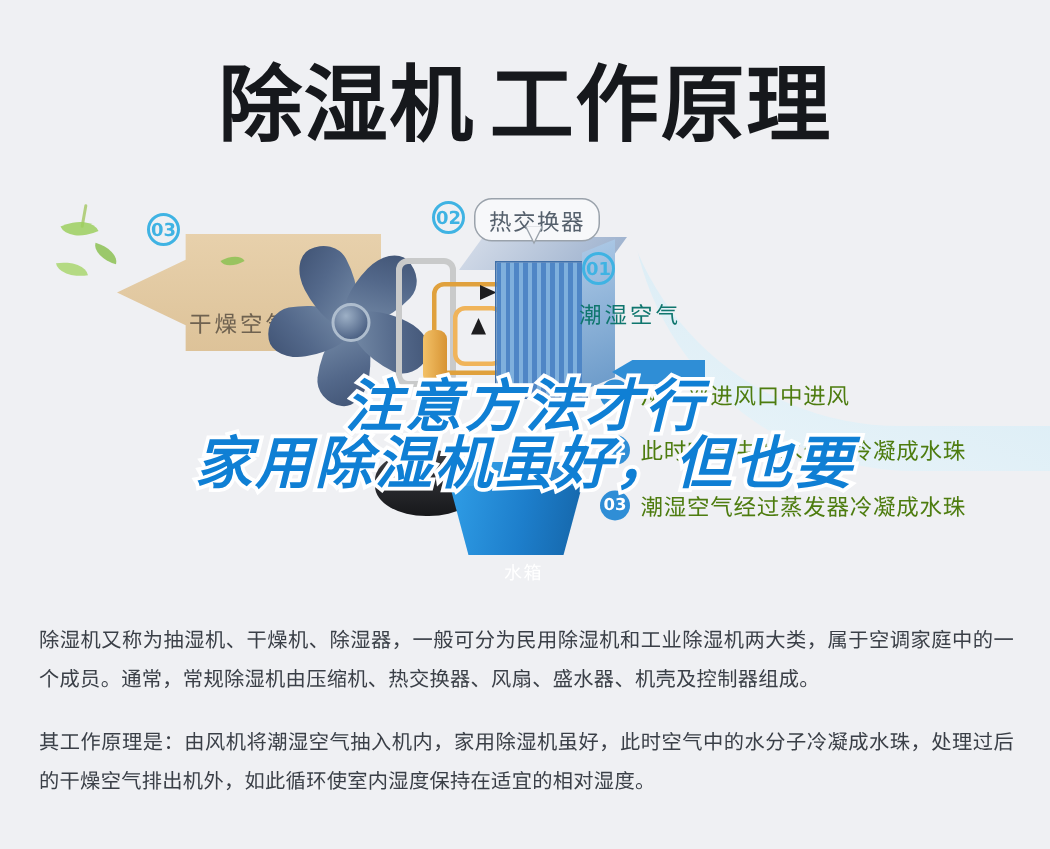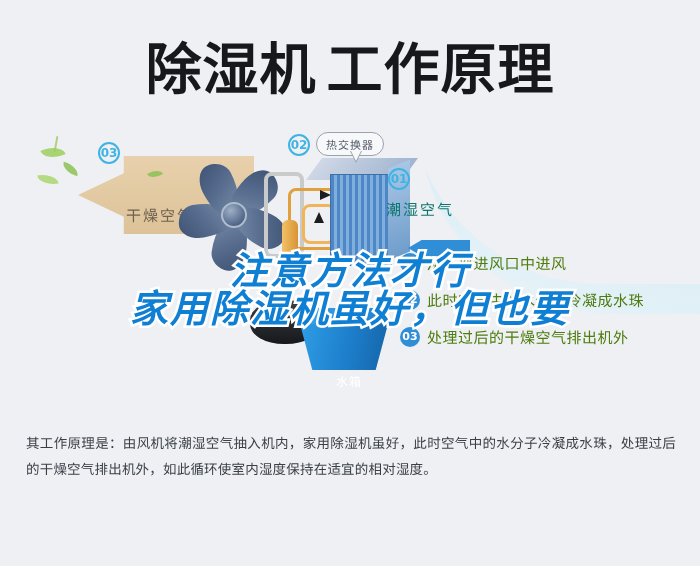--- a/index.html
+++ b/index.html
@@ -157,21 +157,21 @@
     background:transparent;
   }
   .badge.b03{ left:98px; top:24px; }
   .badge.b02{ left:288px; top:16px; }
   .badge.b01{ left:388px; top:50px; }
 
   
   .callout{
     position:absolute; left:316px; top:14px;
     padding:3px 9px; border:1px solid #9aa2ab; border-radius:12px;
-    background:#f7f8fa; font-size:11px; color:#55606c; letter-spacing:1px;
+    background:#f7f8fa; font-size:15px; color:#55606c; letter-spacing:1px;
   }
   .callout-tail{
     position:absolute; left:350px; top:33px; width:0; height:0;
     border-left:6px solid transparent; border-right:6px solid transparent;
     border-top:12px solid #9aa2ab;
   }
   .callout-tail::after{
     content:""; position:absolute; left:-5px; top:-12px; width:0; height:0;
     border-left:5px solid transparent; border-right:5px solid transparent;
     border-top:10px solid #f7f8fa;
@@ -285,27 +285,28 @@
       <div class="step">
         <span class="step-num">01</span>
         <span class="step-txt">从下部进风口中进风</span>
       </div>
       <div class="step">
         <span class="step-num">02</span>
         <span class="step-txt">此时空气中的水分子冷凝成水珠</span>
       </div>
       <div class="step">
         <span class="step-num">03</span>
-        <span class="step-txt">处理过后的干燥空气排出机外</span>
+        <span class="step-txt">潮湿空气经过蒸发器冷凝成水珠</span>
       </div>
     </div>
   </div>
 
   <div class="overlay">
     <span class="ov-line second">注意方法才行</span>
     <span class="ov-line">家用除湿机虽好，但也要</span>
   </div>
 
   <div class="copy">
+    <p class="para">除湿机又称为抽湿机、干燥机、除湿器，一般可分为民用除湿机和工业除湿机两大类，属于空调家庭中的一个成员。通常，常规除湿机由压缩机、热交换器、风扇、盛水器、机壳及控制器组成。</p>
     <p class="para second">其工作原理是：由风机将潮湿空气抽入机内，家用除湿机虽好，此时空气中的水分子冷凝成水珠，处理过后的干燥空气排出机外，如此循环使室内湿度保持在适宜的相对湿度。</p>
   </div>
 
 </div>
 
 </body></html>

